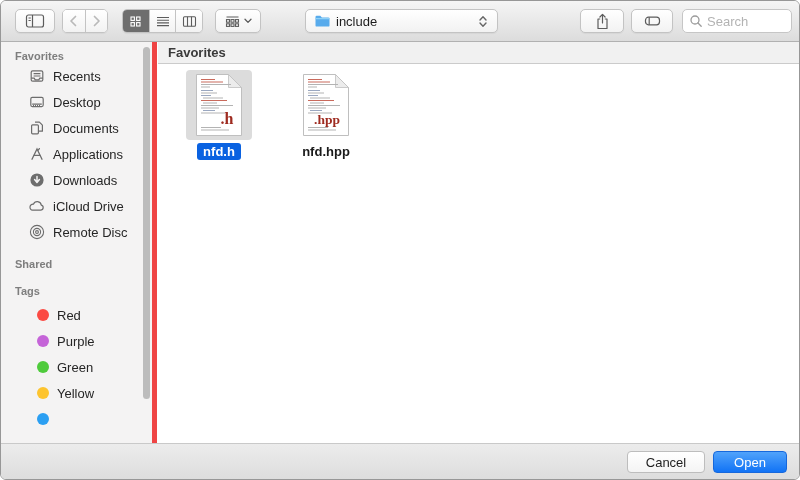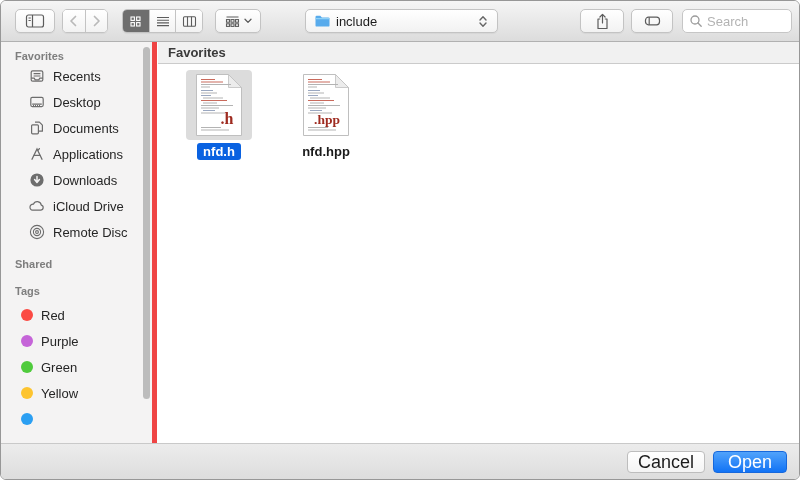--- a/index.html
+++ b/index.html
@@ -29,41 +29,41 @@
   .sidebar { position:absolute; top:41px; left:0; width:156px; bottom:36px;
     background:#f4f3f3; border-right:5px solid #ef4444; overflow:hidden; }
   .sb-header { padding-left:14px; font-size:11px; font-weight:bold; color:#7e7e7e; height:14px; line-height:14px; }
   .sb-header.h-fav { margin-top:7px; }
   .sb-header.h-dev { margin-top:14px; }
   .sb-header.h-sha { margin-top:12px; }
   .sb-header.h-tag { margin-top:13px; margin-bottom:4px; }
   .sb-item { display:flex; align-items:center; height:26px; padding-left:27px; cursor:default; }
   .sb-item .ic { width:17px; height:17px; display:flex; align-items:center; justify-content:center; }
   .sb-item .lbl { margin-left:8px; color:#262626; white-space:nowrap; }
-  .sb-item.tag-row { padding-left:20px; }
+  .sb-item.tag-row { padding-left:36px; }
   .tag-dot { width:12px; height:12px; border-radius:50%; }
   .sb-scrollthumb { position:absolute; right:2px; top:5px; width:7px; height:352px;
     background:#b2b2b2; border-radius:4px; opacity:.85; }
 
   
   .main { position:absolute; top:41px; left:157px; right:0; bottom:36px; background:#fff; }
   .group-header { height:22px; background:#f1f1f1; border-bottom:1px solid #cbcbcb;
     display:flex; align-items:center; padding-left:10px; font-weight:bold; color:#3a3a3a; }
   .file { position:absolute; width:80px; text-align:center; cursor:default; }
   .file .icon-wrap { width:66px; height:70px; margin:0 auto; border-radius:4px; display:flex; align-items:center; justify-content:center; }
   .file.selected .icon-wrap { background:#dcdcdc; }
   .file .fname { display:inline-block; margin-top:3px; padding:1px 6px; border-radius:3px; color:#1a1a1a;font-weight:bold; }
   .file.selected .fname { background:#0a62e1; color:#fff; }
   .f1 { left:21px; top:28px; }
   .f2 { left:128px; top:28px; }
 
   
   .footer { position:absolute; left:0; right:0; bottom:0; height:36px;
     background:linear-gradient(#ececec,#dddddd); border-top:1px solid #c9c9c9; }
-  .btn { position:absolute; top:7px; height:22px; border-radius:4px; font-size:18px;
+  .btn { position:absolute; top:7px; height:22px; border-radius:4px; font-size:13px;
     display:flex; align-items:center; justify-content:center; cursor:default; }
   .btn-cancel { right:94px; width:78px; background:linear-gradient(#ffffff,#f4f4f4); border:1px solid #bdbdbd; color:#1c1c1c; }
   .btn-open { right:12px; width:74px; background:linear-gradient(#51a3fb,#1173f5); border:1px solid #1668dc; color:#fff; }
 
   svg { display:block; }
 </style>
 </head>
 <body>
 
 <div class="window">

